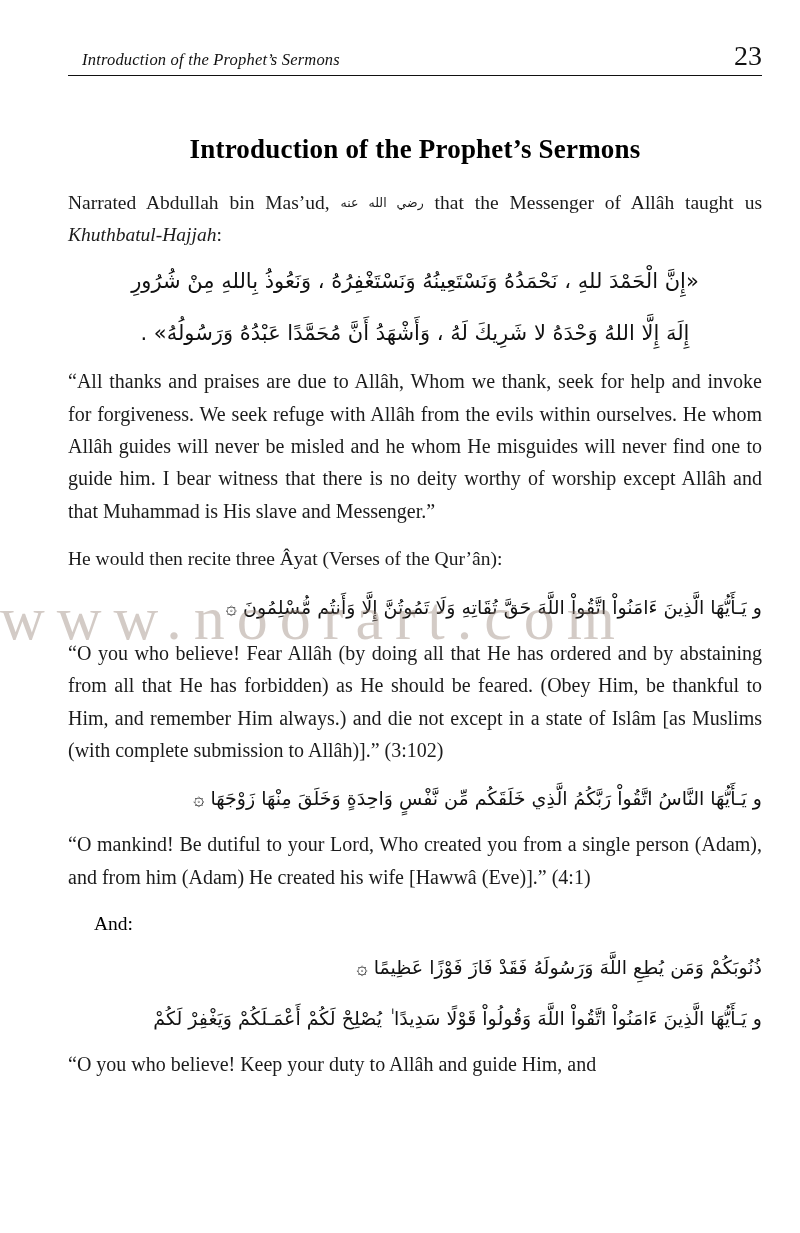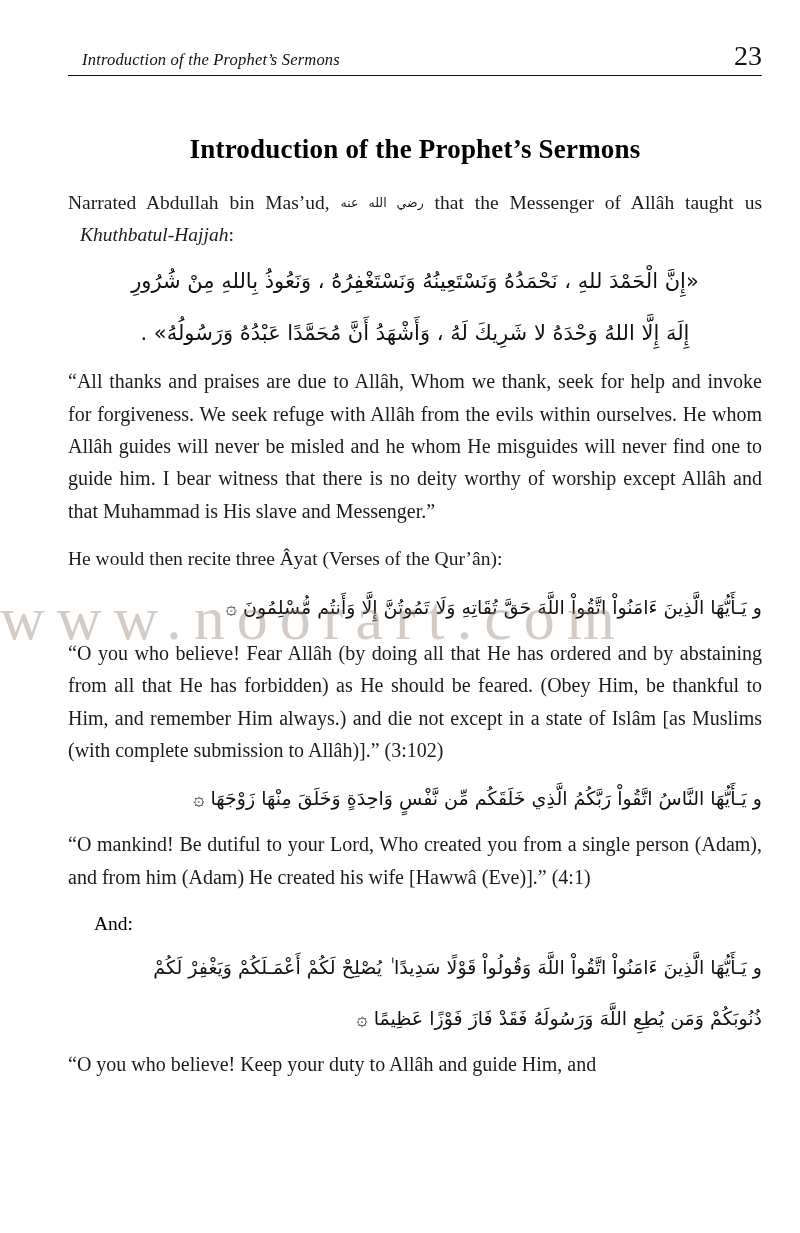--- a/index.html
+++ b/index.html
@@ -89,21 +89,21 @@
     font-size: 19px;
     line-height: 1.95;
     margin: 14px 0 6px 0;
   }
   .small-arabic {
     font-family: "DejaVu Sans", sans-serif;
     font-size: 12.5px;
     vertical-align: 2px;
     letter-spacing: 0;
   }
-  .italic { font-style: italic; margin-left: 12px; }
+  .italic { font-style: italic; }
   .and-line {
     margin: 20px 0 0 0;
     font-size: 19.5px;
     text-indent: 26px;
     color: #000000;
   }
   
   .watermark {
     position: absolute;
     left: 0;
@@ -152,22 +152,22 @@
     <div class="arabic verse">و يَـأَيُّهَا الَّذِينَ ءَامَنُواْ اتَّقُواْ اللَّهَ حَقَّ تُقَاتِهِ وَلَا تَمُوتُنَّ إِلَّا وَأَنتُم مُّسْلِمُونَ ۞</div>
 
     <p class="quote">“O you who believe! Fear Allâh (by doing all that He has ordered and by abstaining from all that He has forbidden) as He should be feared. (Obey Him, be thankful to Him, and remember Him always.) and die not except in a state of Islâm [as Muslims (with complete submission to Allâh)].” (3:102)</p>
 
     <div class="arabic verse">و يَـأَيُّهَا النَّاسُ اتَّقُواْ رَبَّكُمُ الَّذِي خَلَقَكُم مِّن نَّفْسٍ وَاحِدَةٍ وَخَلَقَ مِنْهَا زَوْجَهَا ۞</div>
 
     <p class="quote">“O mankind! Be dutiful to your Lord, Who created you from a single person (Adam), and from him (Adam) He created his wife [Hawwâ (Eve)].” (4:1)</p>
 
     <p class="and-line">And:</p>
 
+    <div class="arabic verse">ذُنُوبَكُمْ وَمَن يُطِعِ اللَّهَ وَرَسُولَهُ فَقَدْ فَازَ فَوْزًا عَظِيمًا ۞</div>
     <div class="arabic verse">و يَـأَيُّهَا الَّذِينَ ءَامَنُواْ اتَّقُواْ اللَّهَ وَقُولُواْ قَوْلًا سَدِيدًا ٰ يُصْلِحْ لَكُمْ أَعْمَـلَكُمْ وَيَغْفِرْ لَكُمْ</div>
-    <div class="arabic verse">ذُنُوبَكُمْ وَمَن يُطِعِ اللَّهَ وَرَسُولَهُ فَقَدْ فَازَ فَوْزًا عَظِيمًا ۞</div>
 
     <p class="quote">“O you who believe! Keep your duty to Allâh and guide Him, and</p>
 
   </div>
 
   <div class="watermark">www.noorart.com</div>
 
 </div>
 
 </body></html>

